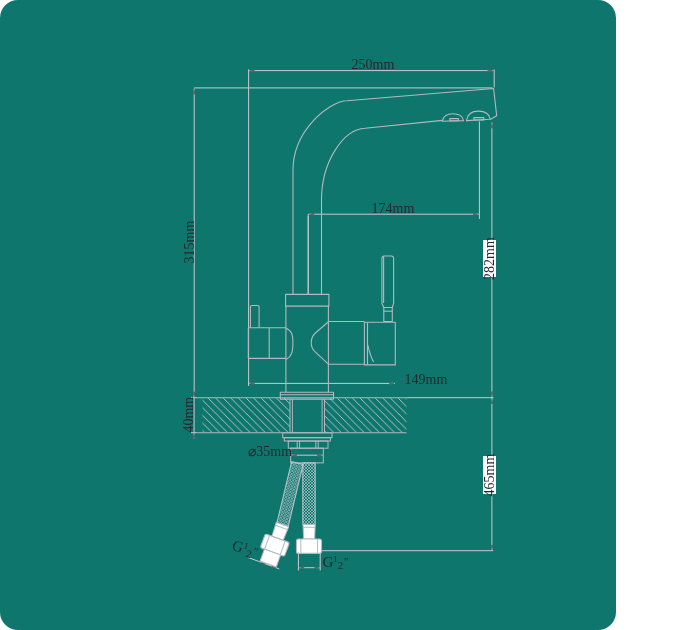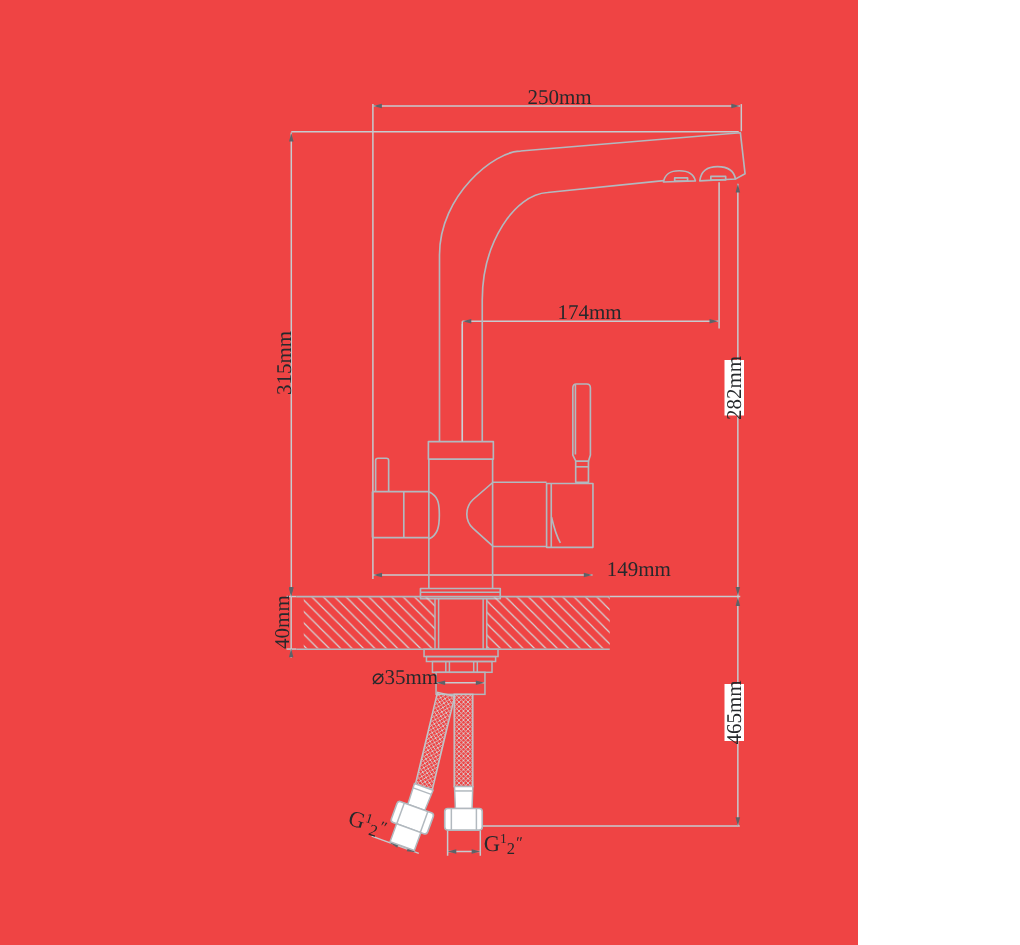--- a/index.html
+++ b/index.html
@@ -1,16 +1,16 @@
 <!DOCTYPE html>
 <html><head>
 <meta charset="utf-8">
 <style>
   html,body{margin:0;padding:0;background:#ffffff;}
-  .wrap{width:572px;height:630px;position:relative;background:#ef4444;overflow:hidden;}
+  .wrap{width:616px;height:630px;position:relative;background:#0f766e;overflow:hidden;border-radius:18px;}
   text{font-family:"Liberation Serif", serif;fill:#26292c;}
 </style>
 </head>
 <body>
 <div class="wrap">
 <svg style="filter:blur(0.33px)" width="680" height="630" viewBox="0 0 680 630">
 <defs>
   <path id="ar" d="M0,0 L-5.8,-1.5 L-5.8,1.5 Z" fill="#5d6368"></path>
   <pattern id="hatch" width="7.6" height="7.6" patternUnits="userSpaceOnUse">
     <path d="M-1,-1 L8.6,8.6 M-4.8,2.8 L4.8,12.4 M2.8,-4.8 L12.4,4.8" stroke="#d2d7d9" stroke-width="0.8" fill="none"></path>

